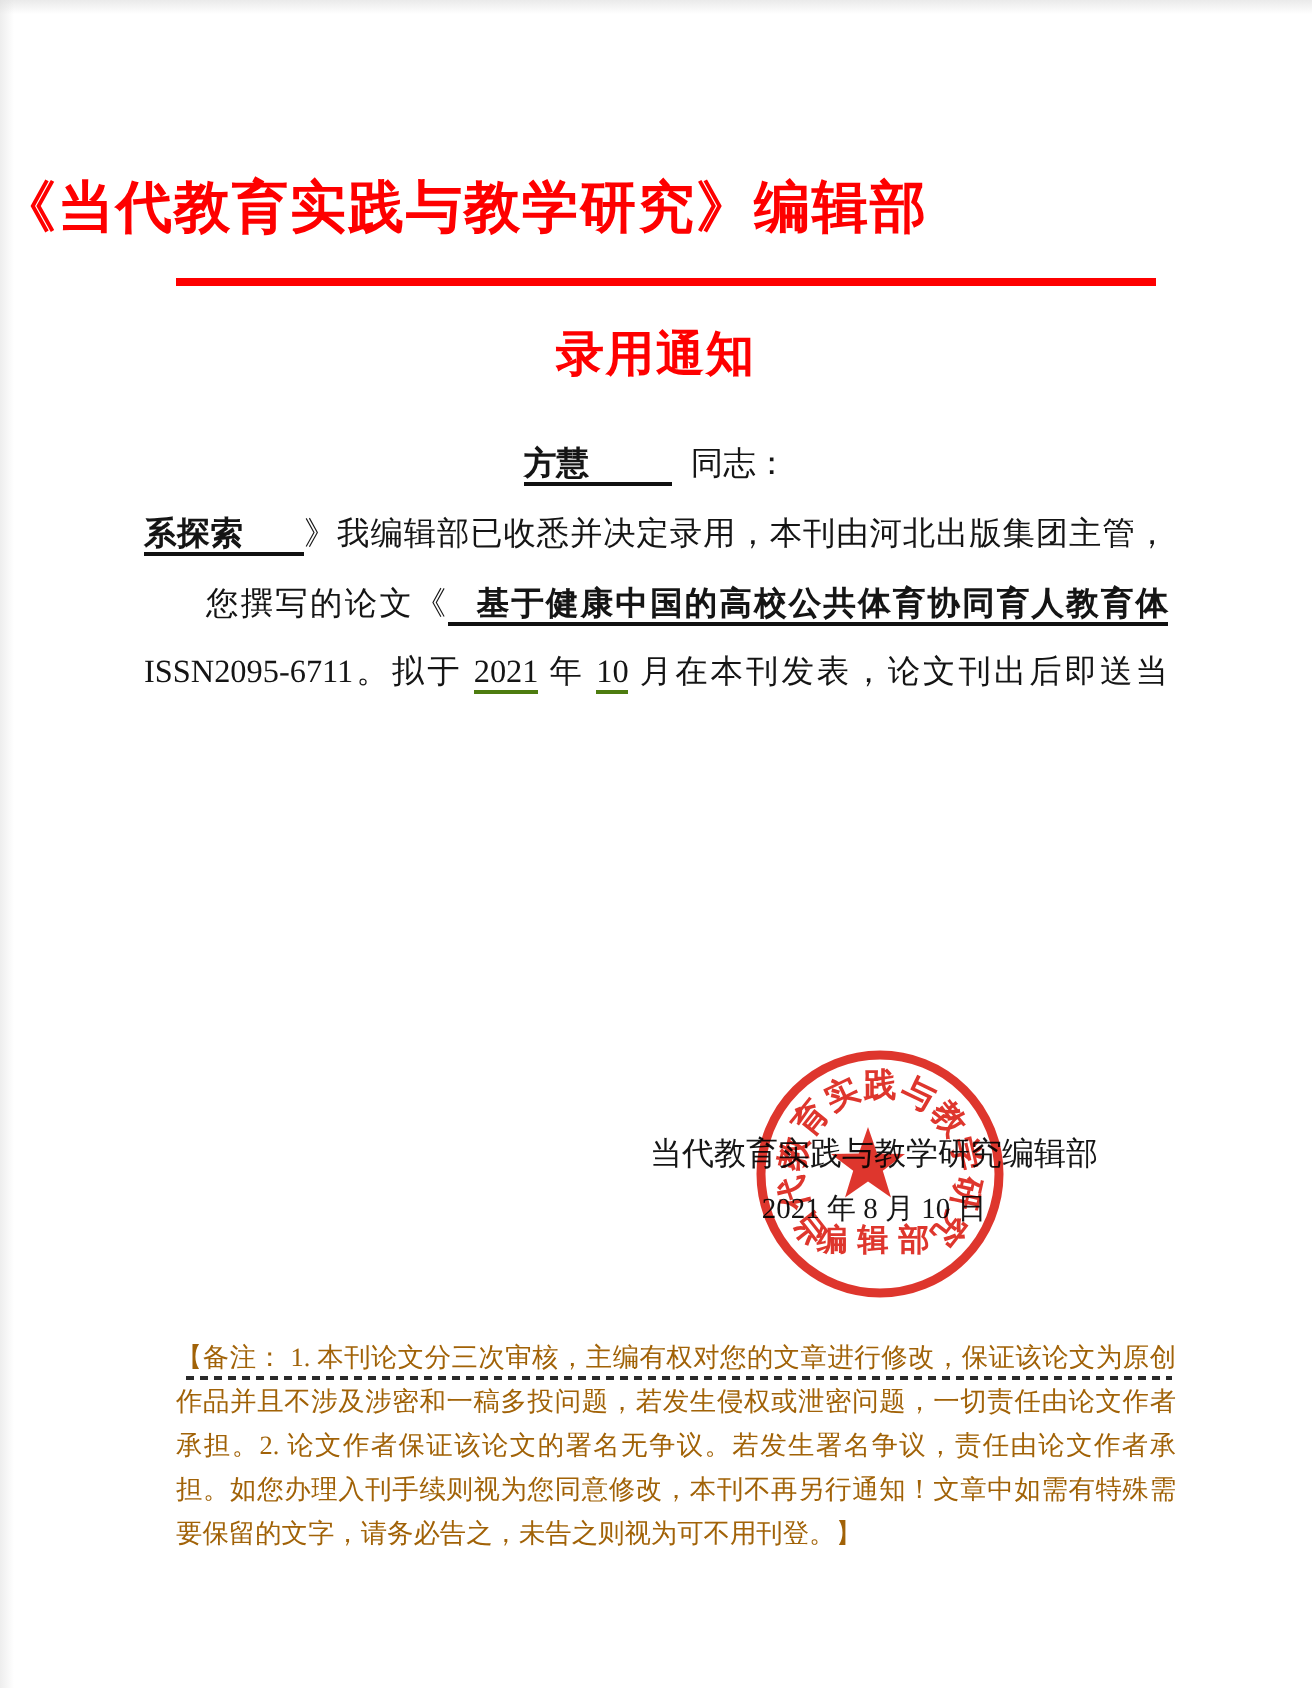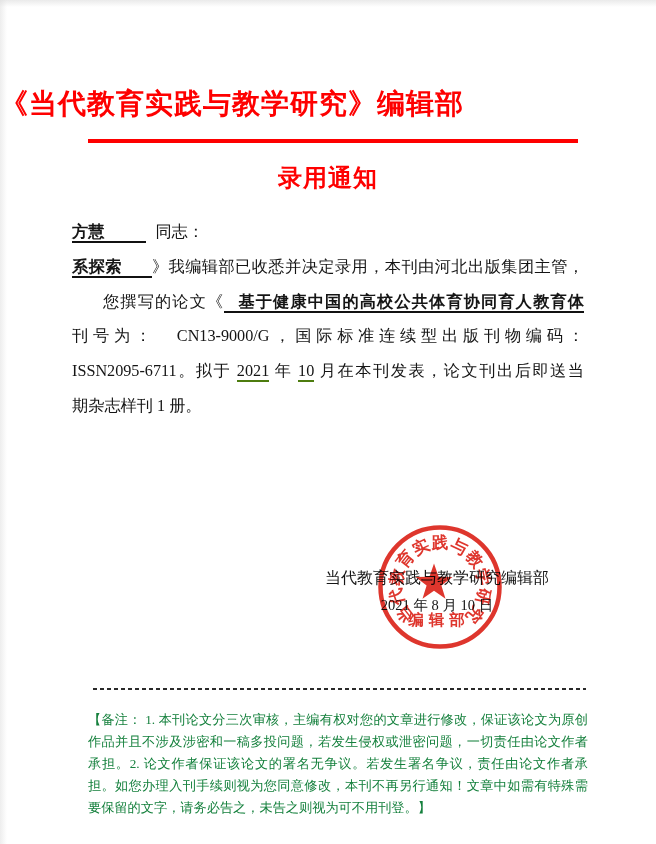--- a/index.html
+++ b/index.html
@@ -28,41 +28,41 @@
 
   .notice-title{
     position:absolute;top:163px;left:0;width:100%;
     text-align:center;
     font-family:"Liberation Sans","DejaVu Sans",sans-serif;
     font-weight:bold;font-size:24px;line-height:30px;letter-spacing:1px;
   }
 
   .body-block{position:absolute;left:72px;top:215px;width:512px;
     font-size:16.2px;line-height:34.8px;}
-  .line{white-space:normal;}
+  .line{white-space:normal;text-align:center;}
   .just{text-align:justify;text-align-last:justify;}
   .indent{text-indent:31px;}
   .bold-u{font-weight:bold;border-bottom:2px solid #111;}
   .name-u{padding-right:42px;}
   .salute{margin-left:9px;}
   .pad-l{padding-left:14px;}
   .pad-r{padding-right:30px;}
   .u-num{border-bottom:2px solid #4d7c0f;}
 
   .sig-block{position:absolute;left:322px;top:567px;width:230px;text-align:center;}
   .sig-org{font-size:16px;line-height:22px;white-space:nowrap;}
   .sig-date{font-size:14.5px;line-height:18px;margin-top:7px;white-space:nowrap;}
 
   .stamp{position:absolute;left:377px;top:524px;width:126px;height:126px;
     mix-blend-mode:multiply;opacity:.92;pointer-events:none;}
 
   .dashed-rule{position:absolute;top:688px;left:93px;width:493px;height:2px;
     background:repeating-linear-gradient(90deg,#2a2a2a 0 4px,rgba(0,0,0,0) 4px 7px);}
-  .notes{position:absolute;left:88px;top:709px;width:500px;
-    font-size:13.2px;line-height:22px;text-align:justify;color:#15803d;}
+  .notes{position:absolute;left:88px;top:668px;width:500px;
+    font-size:13.2px;line-height:22px;text-align:justify;color:#a16207;}
 </style>
 </head>
 <body>
 
 <div class="page">
   <div class="edge-top"></div>
   <div class="edge-left"></div>
 
   <div class="header-title" style="color: rgb(254, 0, 0);">《当代教育实践与教学研究》编辑部</div>
 
@@ -74,27 +74,21 @@
     <div class="line">
       <span class="bold-u name-u">方慧</span><span class="salute">同志：</span>
     </div>
     <div class="line just">
       <span class="bold-u pad-r">系探索</span><span>》我编辑部已收悉并决定录用，本刊由河北出版集团主管，</span>
     </div>
     <div class="line just indent">
       <span>您撰写的论文《</span><span class="bold-u pad-l">基于健康中国的高校公共体育协同育人教育体</span>
     </div>
     <div class="line just">
-      <span>刊号为：　CN13-9000/G，国际标准连续型出版刊物编码：</span>
-    </div>
-    <div class="line just">
       <span>ISSN2095-6711。拟于 </span><span class="u-num">2021</span><span> 年 </span><span class="u-num">10</span><span> 月在本刊发表，论文刊出后即送当</span>
-    </div>
-    <div class="line">
-      <span>期杂志样刊 1 册。</span>
     </div>
   </div>
 
   <div class="sig-block">
     <div class="sig-org">当代教育实践与教学研究编辑部</div>
     <div class="sig-date">2021 年 8 月 10 日</div>
   </div>
 
   <div class="stamp">
     <svg id="stamp-svg" width="126" height="126" viewBox="0 0 126 126" xmlns="http://www.w3.org/2000/svg">

